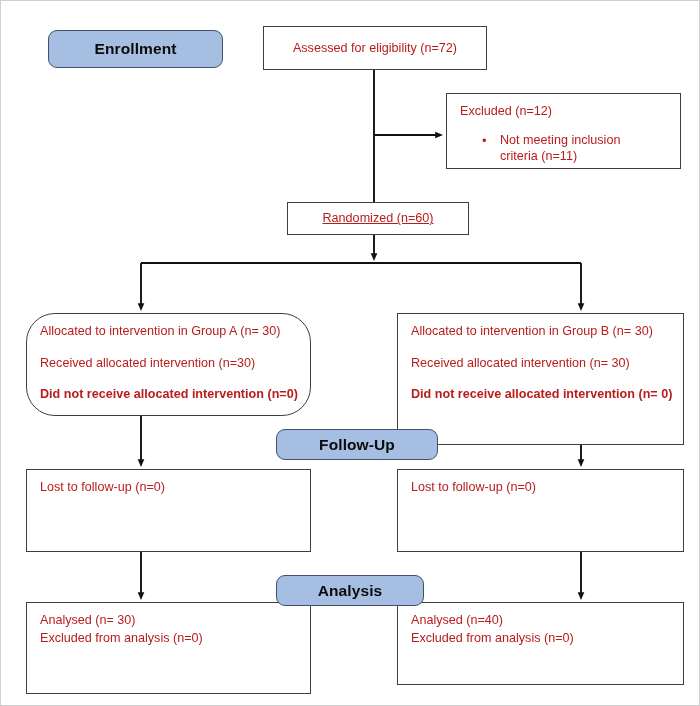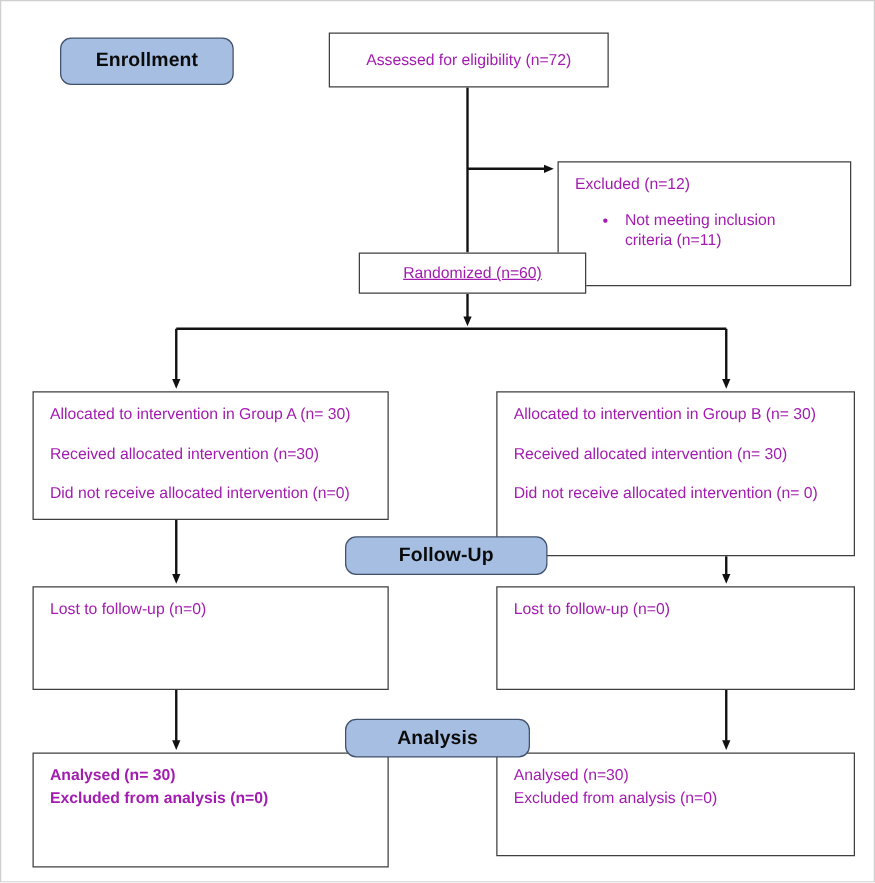--- a/index.html
+++ b/index.html
@@ -19,31 +19,31 @@
   svg#wires{
     position:absolute;left:0;top:0;width:700px;height:706px;
     pointer-events:none;
   }
   .box{
     position:absolute;
     box-sizing:border-box;
     border:1.6px solid #3f3f3f;
     background:#ffffff;
     font-size:12.6px;
-    color:#a21caf;
+    color:#b91c1c;
     line-height:1.32;
     z-index:3;
   }
   .box .line{white-space:nowrap;}
   .center{
     display:flex;align-items:center;justify-content:center;text-align:center;
   }
   .pad{padding:9px 12px 9px 13px;}
   .gap .line{margin-bottom:15px;}
-  .gap .line:last-child{margin-bottom:0;}
+  .gap .line:last-child{margin-bottom:0;font-weight:bold;}
   .tight .line{margin-bottom:1px;}
   .tight .line:last-child{margin-bottom:17px;}
 
   .stage{
     position:absolute;
     box-sizing:border-box;
     background:#a5bee1;
     border:1.4px solid #42516b;
     border-radius:9px;
     display:flex;align-items:center;justify-content:center;
@@ -96,45 +96,45 @@
       <line x1="140" y1="415" x2="140" y2="462" marker-end="url(#arrow)"></line>
 
       <line x1="580" y1="415" x2="580" y2="462" marker-end="url(#arrow)"></line>
 
       <line x1="140" y1="551" x2="140" y2="595" marker-end="url(#arrow)"></line>
 
       <line x1="580" y1="551" x2="580" y2="595" marker-end="url(#arrow)"></line>
     </g>
   </svg>
 
-  <div class="stage" style="left:47px;top:29px;width:139px;height:38px;">
+  <div class="stage" style="left:47px;top:29px;width:175px;height:38px;">
     <span>Enrollment</span>
   </div>
 
   <div class="box center" style="left:262px;top:25px;width:224px;height:44px;">
     <span class="line">Assessed for eligibility (n=72)</span>
   </div>
 
-  <div class="box pad" style="left:445px;top:92px;width:235px;height:100px;margin-top:36px;">
+  <div class="box pad" style="left:445px;top:92px;width:235px;height:76px;">
     <div class="line">Excluded (n=12)</div>
     <div class="bullet-row">
       <span class="bullet-dot">•</span>
       <span class="bullet-text">
         <span class="line">Not meeting inclusion</span><br>
         <span class="line">criteria (n=11)</span>
       </span>
     </div>
   </div>
 
   <div class="box center" style="left:286px;top:201px;width:182px;height:33px;text-decoration:underline;">
     <span class="line">Randomized (n=60)</span>
   </div>
 
 
-  <div class="box pad gap" style="left:25px;top:312px;width:285px;height:103px;">
+  <div class="box pad gap" style="left:25px;top:312px;width:285px;height:103px;border-radius:29px;">
     <div class="line">Allocated to intervention in Group A (n= 30)</div>
     <div class="line">Received allocated intervention (n=30)</div>
     <div class="line">Did not receive allocated intervention (n=0)</div>
   </div>
 
   <div class="box pad gap" style="left:396px;top:312px;width:287px;height:132px;">
     <div class="line">Allocated to intervention in Group B (n= 30)</div>
     <div class="line">Received allocated intervention (n= 30)</div>
     <div class="line">Did not receive allocated intervention (n= 0)</div>
   </div>
@@ -148,23 +148,23 @@
   </div>
 
   <div class="box pad" style="left:396px;top:468px;width:287px;height:83px;">
     <div class="line">Lost to follow-up (n=0)</div>
   </div>
 
   <div class="stage" style="left:275px;top:574px;width:148px;height:31px;">
     <span>Analysis</span>
   </div>
 
-  <div class="box pad tight" style="left:25px;top:601px;width:285px;height:92px;font-weight:bold;">
+  <div class="box pad tight" style="left:25px;top:601px;width:285px;height:92px;">
     <div class="line">Analysed (n= 30)</div>
     <div class="line">Excluded from analysis (n=0)</div>
   </div>
 
   <div class="box pad tight" style="left:396px;top:601px;width:287px;height:83px;">
-    <div class="line">Analysed (n=30)</div>
+    <div class="line">Analysed (n=40)</div>
     <div class="line">Excluded from analysis (n=0)</div>
   </div>
 
 </div>
 
 </body></html>

